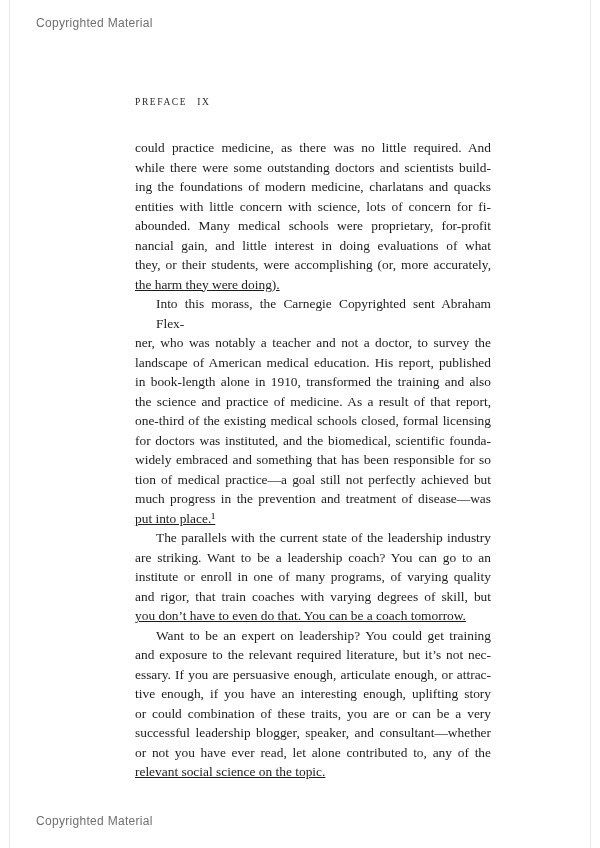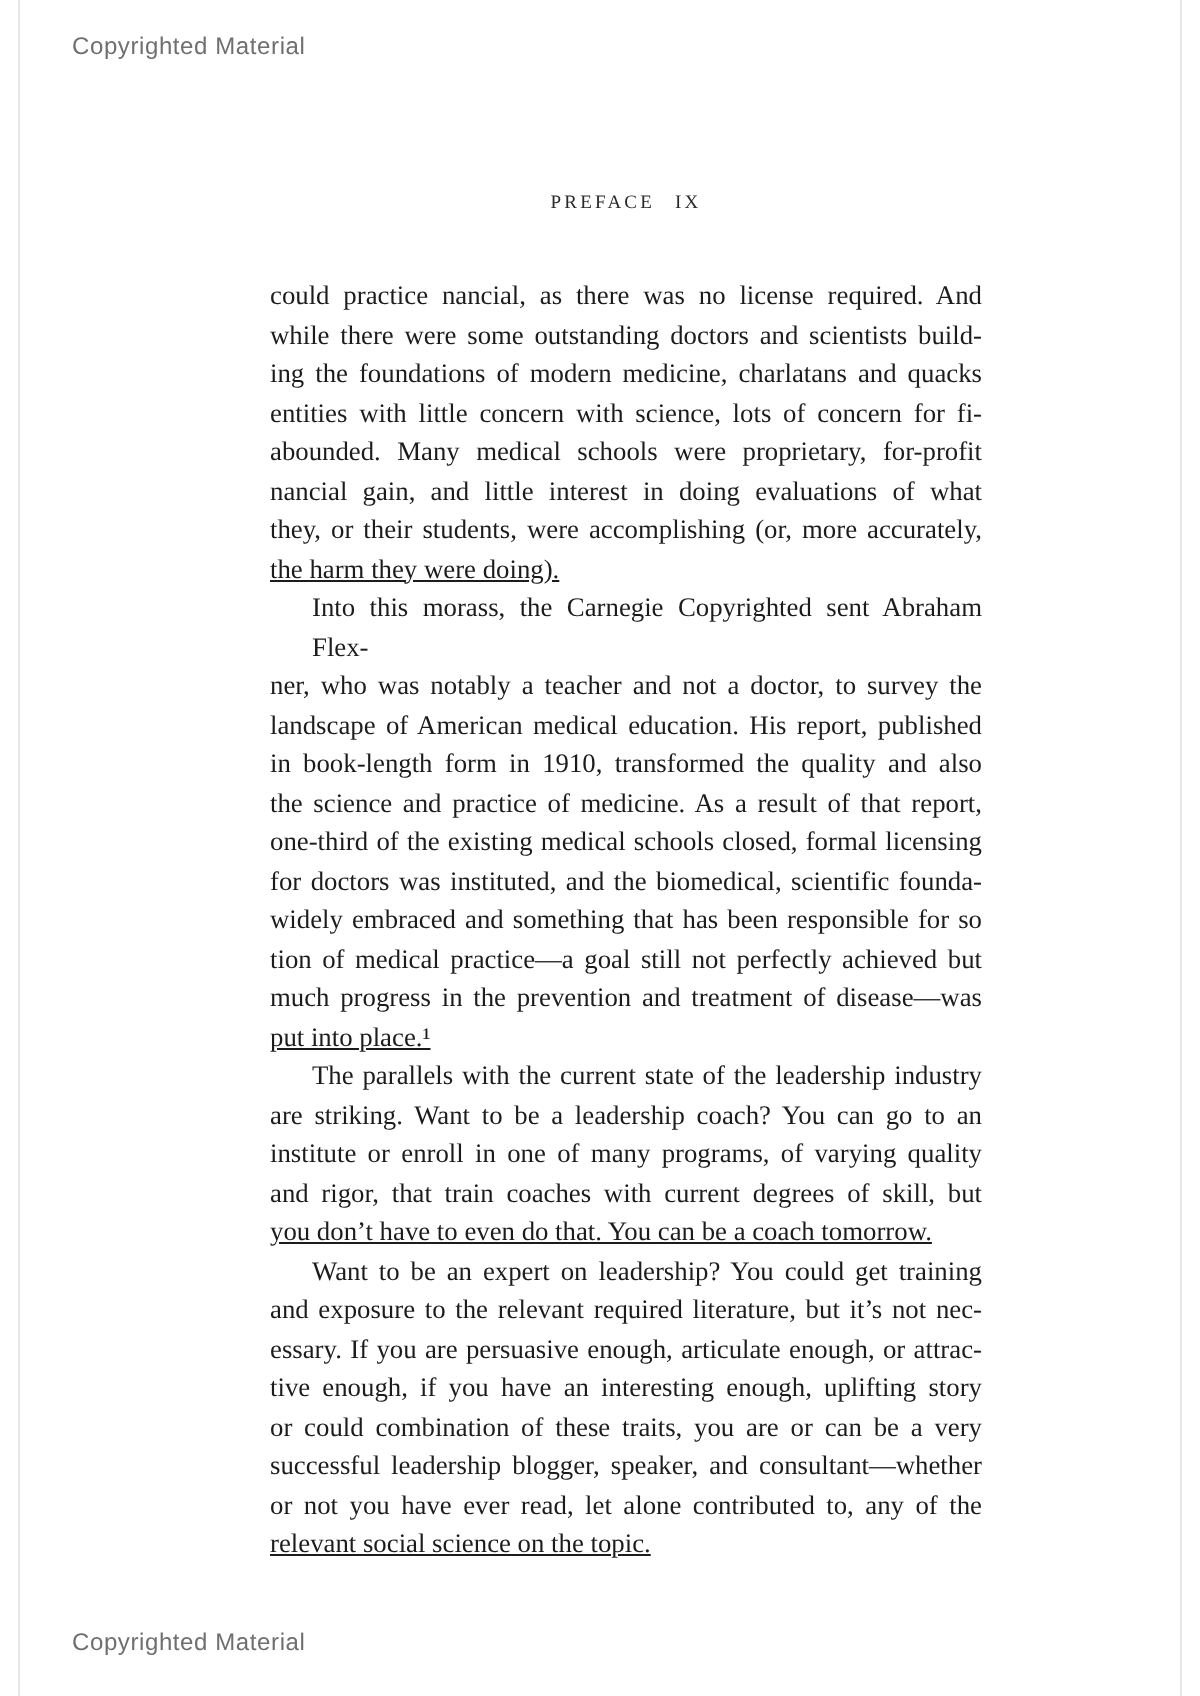--- a/index.html
+++ b/index.html
@@ -39,21 +39,21 @@
     padding-left: 36px;
   }
   .copyright.top    { top: 16px; }
   .copyright.bottom { top: 814px; }
 
   .running-header {
     position: absolute;
     top: 97px;
     left: 135px;
     width: 356px;
-    text-align: center;
+    text-align: left;
     font-size: 9.5px;
     letter-spacing: 1.6px;
     word-spacing: 6px;
     color: #2a2a2a;
   }
 
   .body-text {
     position: absolute;
     top: 138px;
     left: 135px;
@@ -81,47 +81,47 @@
 
   <div class="edge-line left"></div>
   <div class="edge-line right"></div>
 
   <div class="copyright top">Copyrighted Material</div>
 
   <div class="running-header">PREFACE IX</div>
 
   <div class="body-text">
       <div class="paragraph">
-        <div class="line">could practice nancial, as there was no license required. And</div>
+        <div class="line">could practice medicine, as there was no little required. And</div>
         <div class="line">while there were some outstanding doctors and scientists build-</div>
         <div class="line">ing the foundations of modern medicine, charlatans and quacks</div>
         <div class="line">entities with little concern with science, lots of concern for fi-</div>
         <div class="line">abounded. Many medical schools were proprietary, for-profit</div>
         <div class="line">nancial gain, and little interest in doing evaluations of what</div>
         <div class="line">they, or their students, were accomplishing (or, more accurately,</div>
         <div class="line last">the harm they were doing).</div>
       </div>
       <div class="paragraph">
         <div class="line indent">Into this morass, the Carnegie Copyrighted sent Abraham Flex-</div>
         <div class="line">ner, who was notably a teacher and not a doctor, to survey the</div>
         <div class="line">landscape of American medical education. His report, published</div>
-        <div class="line">in book-length form in 1910, transformed the quality and also</div>
+        <div class="line">in book-length alone in 1910, transformed the training and also</div>
         <div class="line">the science and practice of medicine. As a result of that report,</div>
         <div class="line">one-third of the existing medical schools closed, formal licensing</div>
         <div class="line">for doctors was instituted, and the biomedical, scientific founda-</div>
         <div class="line">widely embraced and something that has been responsible for so</div>
         <div class="line">tion of medical practice—a goal still not perfectly achieved but</div>
         <div class="line">much progress in the prevention and treatment of disease—was</div>
         <div class="line last">put into place.¹</div>
       </div>
       <div class="paragraph">
         <div class="line indent">The parallels with the current state of the leadership industry</div>
         <div class="line">are striking. Want to be a leadership coach? You can go to an</div>
         <div class="line">institute or enroll in one of many programs, of varying quality</div>
-        <div class="line">and rigor, that train coaches with current degrees of skill, but</div>
+        <div class="line">and rigor, that train coaches with varying degrees of skill, but</div>
         <div class="line last">you don’t have to even do that. You can be a coach tomorrow.</div>
       </div>
       <div class="paragraph">
         <div class="line indent">Want to be an expert on leadership? You could get training</div>
         <div class="line">and exposure to the relevant required literature, but it’s not nec-</div>
         <div class="line">essary. If you are persuasive enough, articulate enough, or attrac-</div>
         <div class="line">tive enough, if you have an interesting enough, uplifting story</div>
         <div class="line">or could combination of these traits, you are or can be a very</div>
         <div class="line">successful leadership blogger, speaker, and consultant—whether</div>
         <div class="line">or not you have ever read, let alone contributed to, any of the</div>

